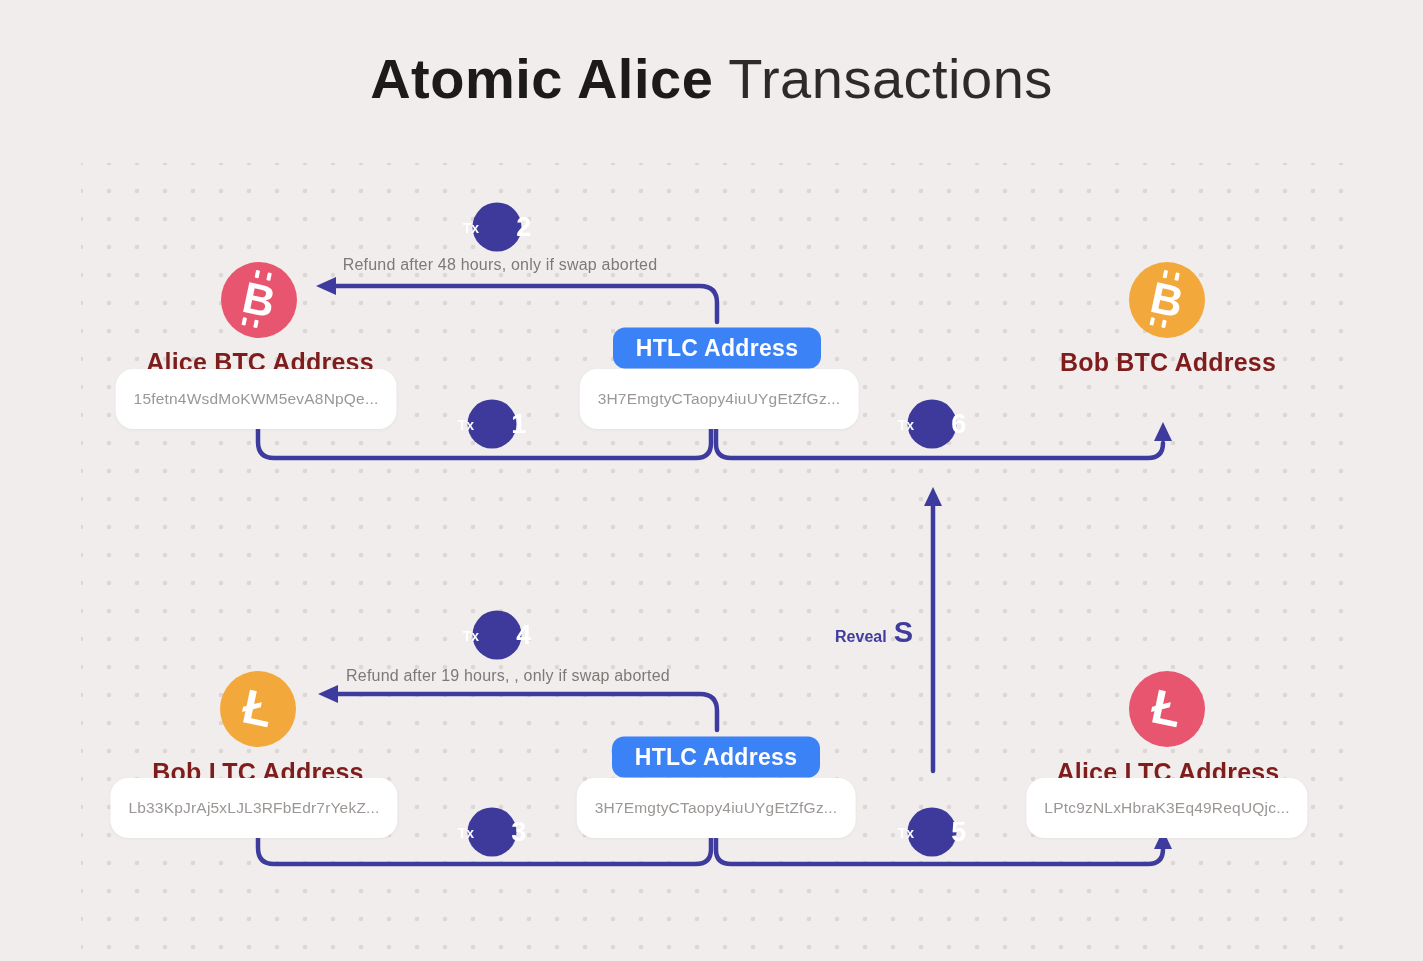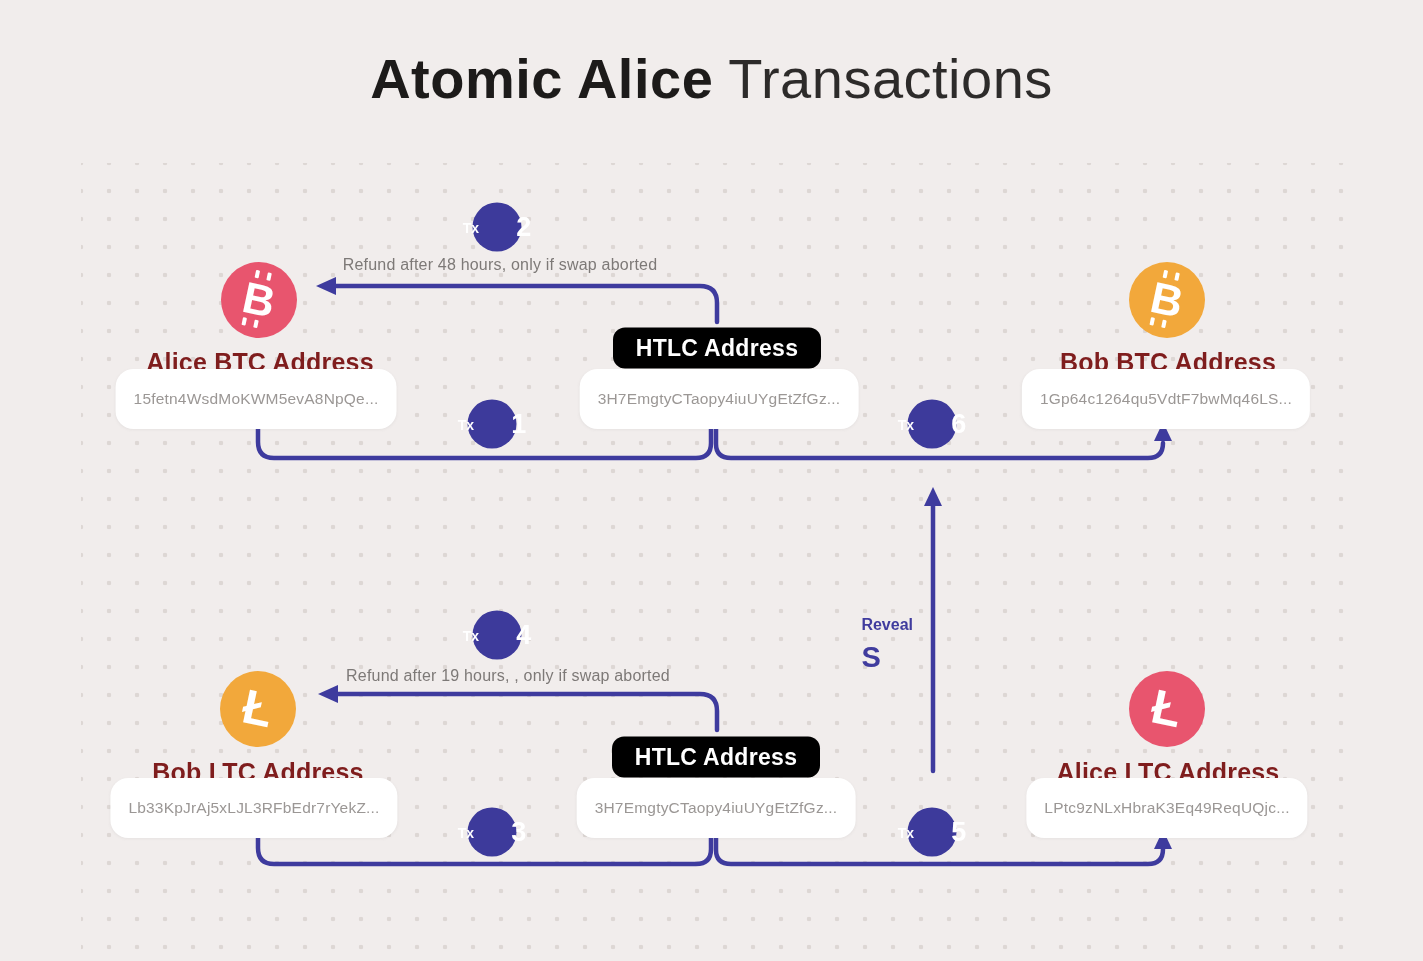--- a/index.html
+++ b/index.html
@@ -54,42 +54,42 @@
     background:#ffffff;border-radius:18px;height:36px;
     display:flex;align-items:center;justify-content:center;
     padding:12px 18px;white-space:nowrap;
     box-shadow:0 1px 3px rgba(120,110,110,0.08);
   }
   .pill span{font-size:15.5px;color:#9b9795;letter-spacing:.2px;}
 
   
   .htlc{
     position:absolute;transform:translate(-50%,-50%);
-    background:#000000;color:#fff;border-radius:12px;
+    background:#3b82f6;color:#fff;border-radius:12px;
     width:208px;height:41px;display:flex;align-items:center;justify-content:center;
     font-size:23px;font-weight:700;letter-spacing:.3px;
   }
 
   
   .tx{
     position:absolute;transform:translate(-50%,-50%);
     width:49px;height:49px;border-radius:50%;background:#3d3a9b;
     display:flex;align-items:center;justify-content:center;color:#fff;gap:36px;
   }
   .tx .pre{font-size:14px;font-weight:600;margin-right:1px;}
   .tx .num{font-size:27px;font-weight:700;}
 
   
   .note{
     position:absolute;transform:translate(-50%,-50%);
     font-size:16px;color:#7d7977;white-space:nowrap;letter-spacing:.2px;
   }
   .reveal{
     position:absolute;display:flex;align-items:baseline;gap:7px;
-    color:#403c9e;white-space:nowrap;flex-direction:column;
+    color:#403c9e;white-space:nowrap;
   }
   .reveal .rl{font-size:16px;font-weight:600;}
   .reveal .rs{font-size:29px;font-weight:700;}
 
   svg.arrows{position:absolute;inset:0;pointer-events:none;}
   svg.arrows path{stroke:#3e3b9e;stroke-width:4.5;fill:none;stroke-linecap:round;stroke-linejoin:round;}
   svg.arrows polygon{fill:#3e3b9e;}
 </style>
 </head>
 <body>
@@ -135,23 +135,20 @@
 
   <div class="htlc" style="left:717px;top:348px;">HTLC Address</div>
   <div class="pill" style="left:719px;top:399px;">
     <span>3H7EmgtyCTaopy4iuUYgEtZfGz...</span>
   </div>
 
   <div class="coin orange" style="left:1129px;top:262px;">
     <span class="coin-glyph btc">B<i class="t1"></i><i class="t2"></i><i class="b1"></i><i class="b2"></i></span>
   </div>
   <div class="node-label" style="left:1168px;top:362px;">Bob BTC Address</div>
-  <div class="pill" style="left:1166px;top:399px;">
-    <span>1Gp64c1264qu5VdtF7bwMq46LS...</span>
-  </div>
 
   <div class="tx" style="left:497px;top:227px;">
     <span class="pre">Tx</span>
       <span class="num">2</span>
   </div>
   <div class="note" style="left:500px;top:265px;">Refund after 48 hours, only if swap aborted</div>
 
   <div class="tx" style="left:492px;top:424px;">
     <span class="pre">Tx</span>
       <span class="num">1</span>

